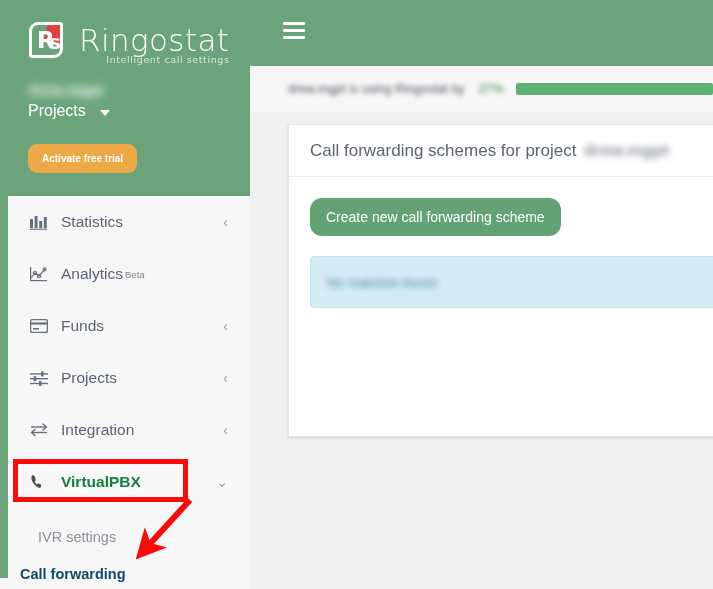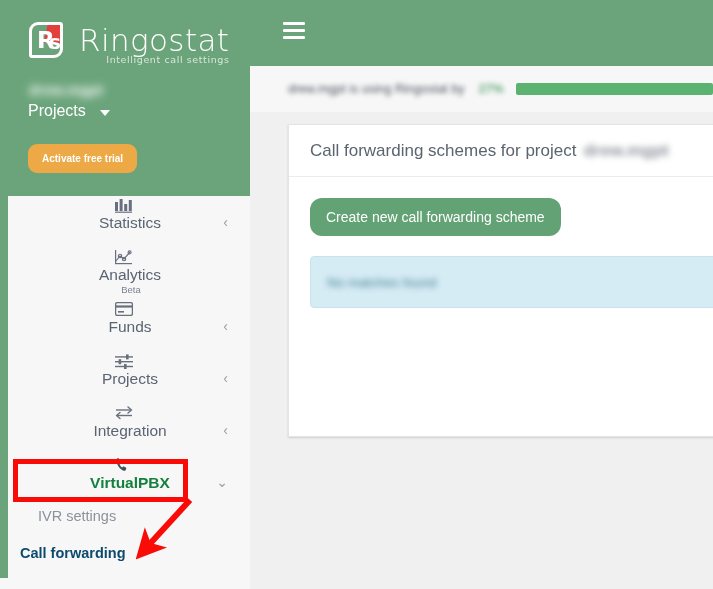--- a/index.html
+++ b/index.html
@@ -115,21 +115,20 @@
   }
 
   
   #nav { position: absolute; left: 0; top: 196px; width: 250px; }
   .nav-item {
     position: relative;
     height: 52px;
     display: flex; align-items: center;
     padding-left: 30px; padding-right: 20px;
     cursor: pointer;
-    flex-direction: column;
   }
   .nav-icon {
     width: 20px; height: 18px;
     flex: 0 0 auto;
     margin-right: 11px;
     display: flex; align-items: center; justify-content: flex-start;
     color: #69707d;
   }
   .nav-label {
     font-size: 15.5px;
@@ -148,21 +147,21 @@
     position: absolute; right: 22px; top: 50%;
     transform: translateY(-50%);
     color: #9aa1ab; font-size: 14px;
     line-height: 1;
   }
   .nav-item.active .nav-label { font-weight: bold; color: #15803d; }
   .nav-item.active .nav-icon { color: #464f5c; }
 
   .sub-item {
     height: 37px;
-    display: flex; align-items: flex-start;
+    display: flex; align-items: flex-end;
     padding-left: 38px;
     font-size: 14.5px;
     color: #8b929c;
     cursor: pointer;
   }
   .sub-item.selected { color: #0c4a6e; font-weight: bold; padding-left: 20px; }
 
   
   #main {
     position: absolute; left: 250px; top: 0;

